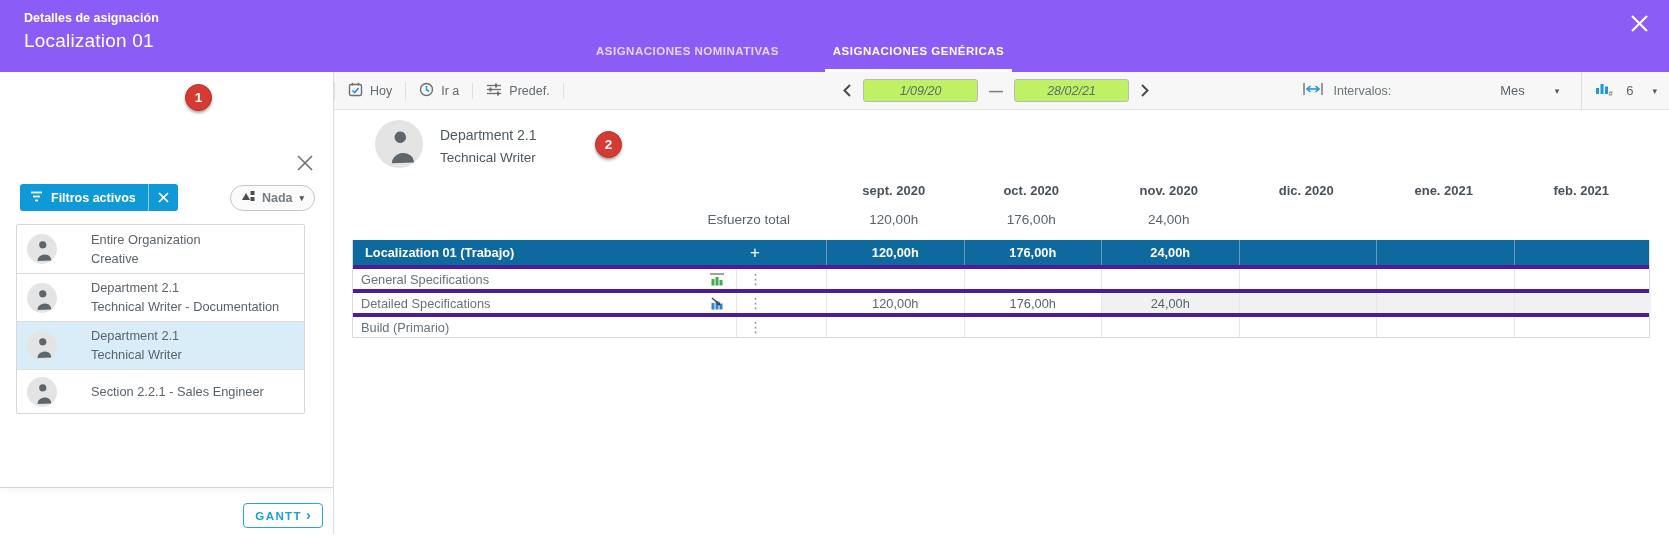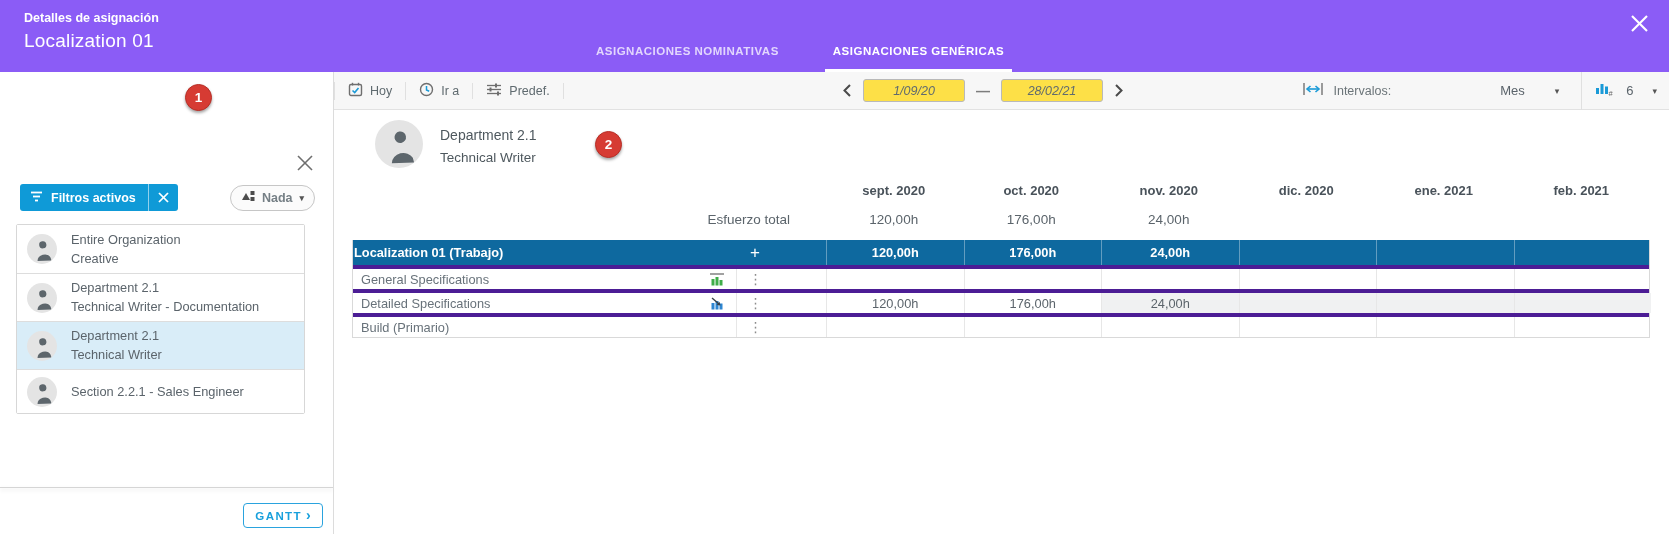--- a/index.html
+++ b/index.html
@@ -33,37 +33,37 @@
 
   .group-chip { position: absolute; left: 230px; top: 113px; height: 26px; border: 1px solid #c6c6c6; border-radius: 13px; background: #fbfbfb; display: flex; align-items: center; gap: 7px; padding: 0 10px; font-size: 12.5px; color: #757f85; cursor: pointer; font-weight: bold; }
   .chip-caret { font-size: 9px; color: #555; }
 
   .res-list { position: absolute; left: 16px; top: 152px; width: 289px; border: 1px solid #d7d7d7; border-radius: 2px; background: #fff; }
   .list-item { display: flex; align-items: center; padding: 0 10px; height: 48px; border-top: 1px solid #ddd; cursor: pointer; background: #fff; }
   .list-item:first-child { border-top: none; }
   .list-item.selected { background: #d9edf8; }
   .list-item.single { height: 44px; }
   .li-text { margin-left: 14px; display: flex; flex-direction: column; gap: 3px; }
-  .li-title, .li-sub { font-size: 12.8px; color: #5b646b; line-height: 1.25; }
+  .li-title, .li-sub { font-size: 12.8px; color: #5b646b; line-height: 1.25; margin-left: 20px; }
 
   .avatar { border-radius: 50%; background: #e4e4e4; overflow: hidden; flex: none; display:flex; align-items:center; justify-content:center; }
   .avatar svg { width: 100%; height: 100%; }
   .av-30 { width: 30px; height: 30px; }
   .av-48 { width: 48px; height: 48px; }
 
   .gantt-btn { position: absolute; left: 243px; top: 503px; width: 80px; height: 25px; background: #fff; border: 1px solid #2aa3de; border-radius: 4px; color: #18a0dc; font-size: 11.5px; font-weight: bold; letter-spacing: 1.4px; display: flex; align-items: center; justify-content: center; gap: 4px; cursor: pointer; }
   .gantt-chev { font-size: 14px; letter-spacing: 0; font-weight: bold; margin-top: -1px; }
 
   
   .toolbar { position: absolute; left: 334px; top: 72px; width: 1335px; height: 38px; background: #f7f7f7; border-bottom: 1px solid #e2e2e2; }
   .tb-left { position: absolute; left: 0; top: 0; height: 100%; display: flex; align-items: center; }
   .tb-btn { display: flex; align-items: center; gap: 7px; padding: 0 13px; border-left: 1px solid #e0e0e0; font-size: 12.5px; color: #5f6a6f; cursor: pointer; }
   .tb-btn:last-child { border-right: 1px solid #e0e0e0; }
   .tb-center { position: absolute; left: 508px; top: 0; height: 100%; display: flex; align-items: center; gap: 11px; }
-  .date-input { width: 102px; height: 23px; border: 1px solid #b9b9b9; border-radius: 3px; background: #fde047; font-style: italic; font-size: 12.5px; color: #5f6a6f; text-align: center; font-family: "Liberation Sans", sans-serif; }
+  .date-input { width: 115px; height: 23px; border: 1px solid #b9b9b9; border-radius: 3px; background: #bef264; font-style: italic; font-size: 12.5px; color: #5f6a6f; text-align: center; font-family: "Liberation Sans", sans-serif; }
   .nav-chev { display: flex; align-items: center; cursor: pointer; }
   .range-dash { color: #7d7d7d; font-weight: bold; font-size: 14px; }
   .tb-right { position: absolute; right: 0; top: 0; height: 100%; display: flex; align-items: center; padding-right: 12px; }
   .intervals-icon { margin-right: 9px; }
   .intervals-label { font-size: 12.5px; color: #6b7478; margin-right: 109px; }
   .interval-value { font-size: 13px; color: #5b646b; margin-right: 30px; cursor: pointer; }
   .tb-caret { font-size: 9px; color: #555; cursor: pointer; }
   .tb-sep { width: 1px; height: 38px; background: #e0e0e0; margin: 0 13px 0 22px; }
   .count-icon { margin-right: 13px; }
   .count-value { font-size: 13px; color: #5b646b; margin-right: 19px; cursor: pointer; }
@@ -77,21 +77,21 @@
   .gridrow { display: grid; grid-template-columns: 345px 38px 38px 52px repeat(6, 137.5px); }
   .months-row { position: absolute; left: 352px; top: 179px; width: 1298px; }
   .month-cell { height: 22px; display: flex; align-items: center; justify-content: center; font-size: 13px; font-weight: bold; color: #49525a; }
   .totals-row { position: absolute; left: 352px; top: 207px; width: 1298px; }
   .totals-label { grid-column: span 4; display: flex; align-items: center; justify-content: flex-end; padding-right: 35px; font-size: 13.5px; color: #5b646b; }
   .total-cell { height: 24px; display: flex; align-items: center; justify-content: center; font-size: 13.5px; color: #5b646b; }
   .span4 { grid-column: span 4; }
 
   .ttable { position: absolute; left: 352px; top: 240px; width: 1298px; border: 1px solid #d9d9d9; border-top: none; background: #fff; }
   .t-header { height: 25px; background: #0e699f; color: #fff; }
-  .th-label { grid-column: span 2; display: flex; align-items: center; padding-left: 1px; font-size: 12.8px; font-weight: bold; }
+  .th-label { grid-column: span 2; display: flex; align-items: center; padding-left: 12px; font-size: 12.8px; font-weight: bold; }
   .th-plus { display: flex; align-items: center; justify-content: center; font-size: 17px; cursor: pointer; }
   .th-val { display: flex; align-items: center; justify-content: center; font-size: 12.8px; font-weight: bold; border-left: 1px solid rgba(255,255,255,.35); }
   .t-row { height: 24px; border-top: 4px solid #4c1d95; }
   .td-label { display: flex; align-items: center; padding-left: 8px; font-size: 12.8px; color: #68727a; }
   .td-icon { display: flex; align-items: center; justify-content: center; cursor: pointer; }
   .td-kebab { display: flex; align-items: center; justify-content: center; border-left: 1px solid #e7e7e7; color: #8c8c8c; font-size: 14px; cursor: pointer; }
   .td-val { display: flex; align-items: center; justify-content: center; font-size: 12.8px; color: #5b646b; border-left: 1px solid #e7e7e7; }
   .td-val.muted { background: #f0f1f2; }
 </style>
 </head>

